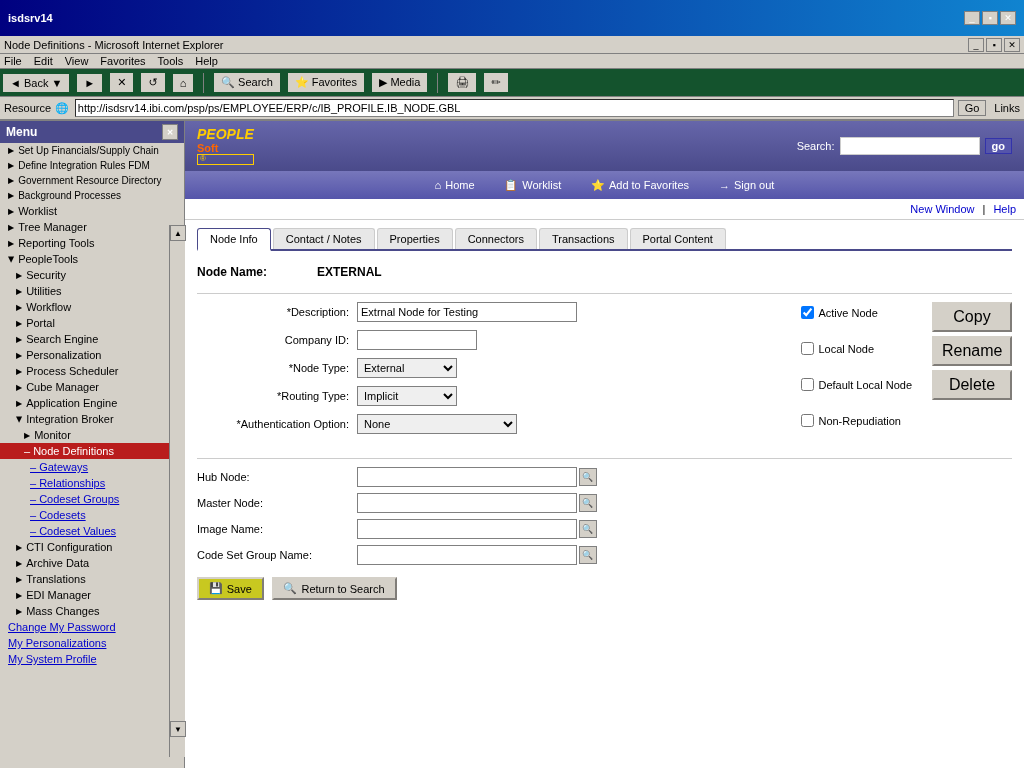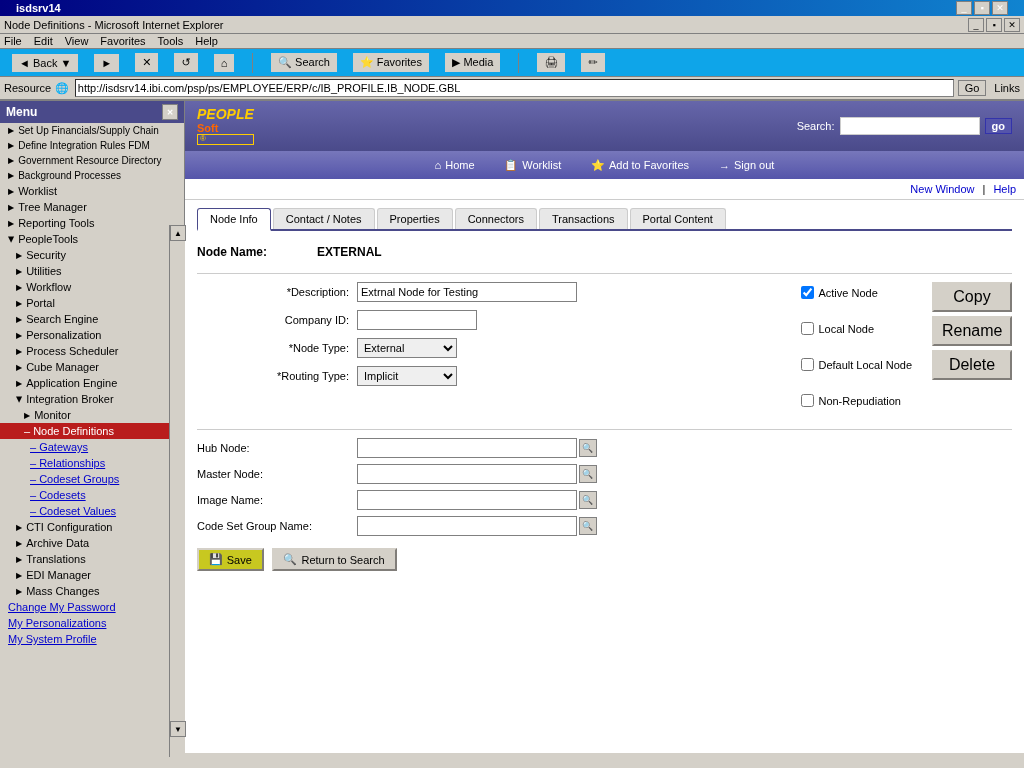--- a/index.html
+++ b/index.html
@@ -1,28 +1,28 @@
 <!DOCTYPE html>
 <html><head>
   <meta charset="utf-8">
   <style>
     * { margin: 0; padding: 0; box-sizing: border-box; }
     body { font-family: Arial, sans-serif; font-size: 11px; background: #d4d0c8; width: 1024px; height: 768px; overflow: hidden; }
 
     
-    .title-bar { background: linear-gradient(to right, #000080, #1084d0); color: white; padding: 2px 16px; display: flex; justify-content: space-between; align-items: center; height: 16px; }
+    .title-bar { background: linear-gradient(to right, #000080, #1084d0); color: white; padding: 2px 8px; display: flex; justify-content: space-between; align-items: center; height: 36px; }
     .title-bar-text { font-size: 11px; font-weight: bold; }
     .title-bar-buttons { display: flex; gap: 2px; }
     .title-btn { width: 16px; height: 14px; background: #d4d0c8; border: 1px solid #808080; font-size: 9px; display: flex; align-items: center; justify-content: center; cursor: pointer; }
 
     
     .browser-title { background: #d4d0c8; padding: 2px 4px; font-size: 11px; border-bottom: 1px solid #808080; display: flex; justify-content: space-between; height: 18px; align-items: center; }
     .menu-bar { background: #d4d0c8; padding: 1px 4px; display: flex; gap: 12px; font-size: 11px; border-bottom: 1px solid #808080; }
     .menu-bar span { cursor: pointer; }
-    .toolbar { background: #0ea5e9; padding: 2px 12px; display: flex; align-items: center; gap: 16px; border-bottom: 1px solid #808080; height: 28px; }
+    .toolbar { background: #14532d; padding: 2px 3px; display: flex; align-items: center; gap: 8px; border-bottom: 1px solid #808080; height: 28px; }
     .toolbar-btn { background: #d4d0c8; border: 1px solid transparent; padding: 2px 6px; font-size: 11px; cursor: pointer; display: flex; align-items: center; gap: 2px; }
     .toolbar-sep { width: 1px; height: 20px; background: #808080; margin: 0 2px; }
     .address-bar { background: #d4d0c8; padding: 2px 4px; display: flex; align-items: center; gap: 4px; border-bottom: 2px solid #808080; height: 24px; }
     .address-label { font-size: 11px; }
     .address-input { flex: 1; height: 18px; border: 1px inset #808080; font-size: 11px; padding: 0 2px; background: white; }
     .address-go { background: #d4d0c8; border: 1px solid #808080; padding: 1px 6px; font-size: 11px; cursor: pointer; }
 
     
     .app-container { display: flex; height: calc(768px - 116px); }
 
@@ -365,20 +365,28 @@
             </div>
 
             <div class="form-row">
               <label class="form-label">*Routing Type:</label>
               <select class="form-select medium">
                 <option>Implicit</option>
                 <option>Explicit</option>
               </select>
             </div>
 
+            <div class="form-row">
+              <label class="form-label">*Authentication Option:</label>
+              <select class="form-select wide">
+                <option>None</option>
+                <option>Password</option>
+                <option>Certificate</option>
+              </select>
+            </div>
           </div>
 
           <div style="display:flex;flex-direction:column;justify-content:flex-start;padding-top:4px;gap:17px;">
             <div class="checkbox-row">
               <input type="checkbox" checked="" style="">
               <label>Active Node</label>
             </div>
             <div class="checkbox-row">
               <input type="checkbox" style="">
               <label>Local Node</label>

